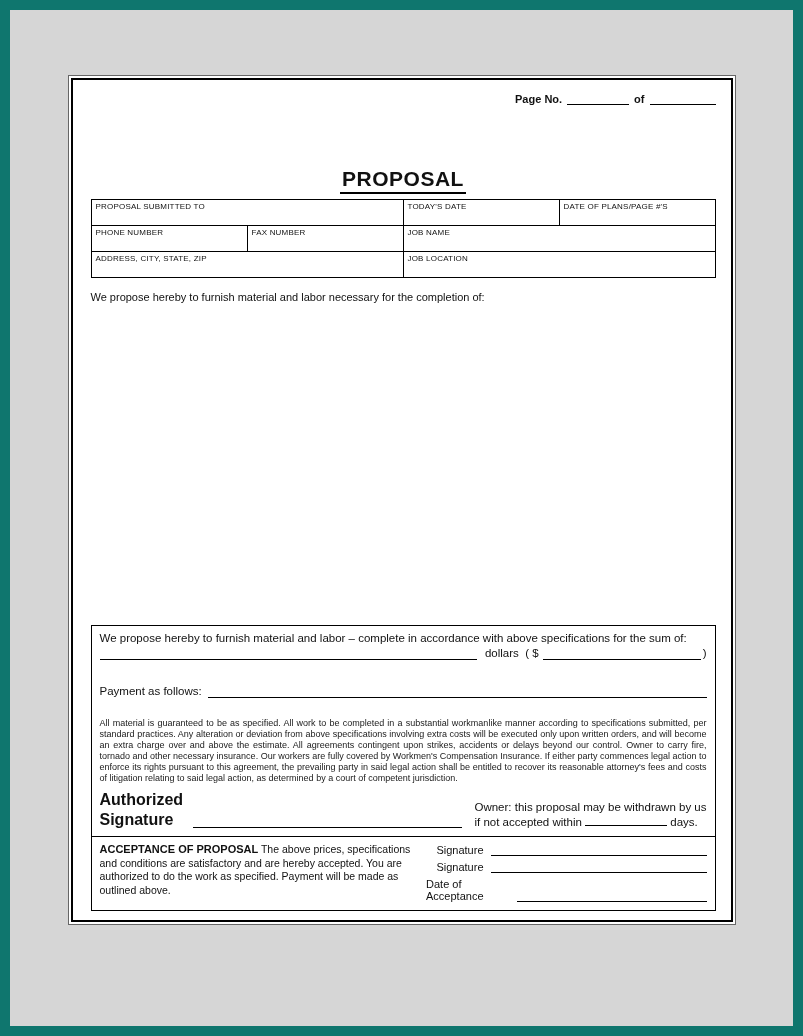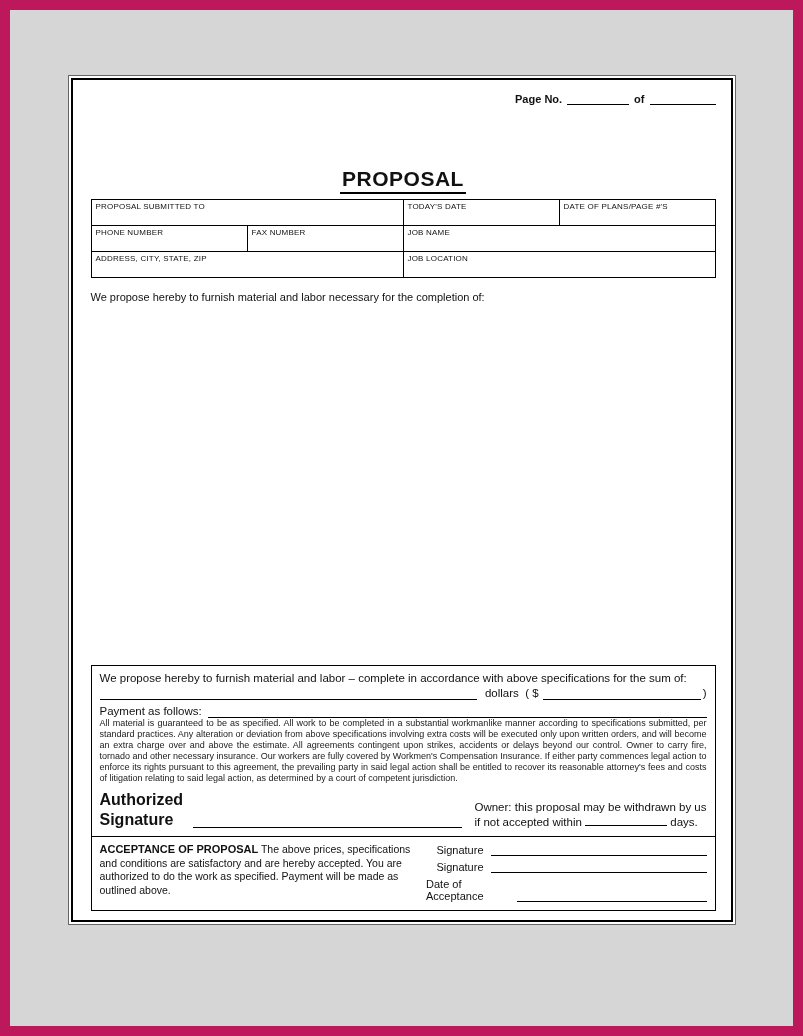--- a/index.html
+++ b/index.html
@@ -1,17 +1,17 @@
 <!DOCTYPE html>
 <html><head>
 <meta charset="utf-8">
 <style>
   * { margin:0; padding:0; box-sizing:border-box; }
   body { font-family:"Liberation Sans", sans-serif; }
-  .canvas { position:relative; width:803px; height:1036px; background:#be185d; overflow:hidden; }
+  .canvas { position:relative; width:803px; height:1036px; background:#0f766e; overflow:hidden; }
   .desk { position:absolute; left:10px; top:10px; right:10px; bottom:10px; background:#d6d6d6; }
   .page-frame { width:668px; height:850px; margin:65px auto 0; border:1px solid #666; padding:2px; background:#fff; }
   .page { border:2px solid #000; height:100%; background:#fff; padding:12px 15px 9px 18px;
           display:flex; flex-direction:column; color:#111; }
   .blank { display:inline-block; border-bottom:1px solid #000; height:12px; }
   
   .pageno-row { display:flex; justify-content:flex-end; align-items:flex-end; gap:5px;
                 font-size:11px; font-weight:bold; }
   .pageno-row .blank { height:13px; }
   .b60 { width:62px; } .b66 { width:66px; }
@@ -28,22 +28,22 @@
   .spacer { flex:1; }
   
   .bottom-box { border:1px solid #000; padding:6px 8px 8px; font-size:11.5px; }
   .row { display:flex; align-items:flex-end; }
   .flexline { flex:1; }
   .dollars-row { margin-top:3px; }
   .dollars-row .lbl { white-space:pre; padding:0 4px 0 8px; line-height:13px; }
   .dollars-row .close { padding:0 0 0 2px; line-height:13px; }
   .amount { width:158px; }
   .payment-row { margin-top:5px; }
-  .payment-row .lbl { padding-right:6px; line-height:13px; }
-  .fine-print { margin-top:0; font-size:9px; line-height:1.22; text-align:justify; color:#1a1a1a; }
+  .payment-row .lbl { padding-right:6px; line-height:13px;margin-top:20px; }
+  .fine-print { margin-top:20px; font-size:9px; line-height:1.22; text-align:justify; color:#1a1a1a; }
   .auth-row { display:flex; align-items:flex-end; margin-top:6px; }
   .auth-label { font-weight:bold; font-size:16px; line-height:1.25; }
   .auth-sign { flex:1; margin:0 12px 2px 10px; }
   .note { font-size:11.5px; line-height:1.3; white-space:nowrap; }
   .note .days { width:82px; height:11px; }
   .divider { border-top:1px solid #000; margin:6px -8px 5px; }
   .acceptance-row { display:flex; }
   .acceptance-text { width:372px; font-size:10.5px; line-height:1.3; padding-right:10px; }
   .acceptance-text .bold { font-weight:bold; font-size:11px; }
   .sig-col { flex:1; display:flex; flex-direction:column; gap:5px; padding-top:2px; }

